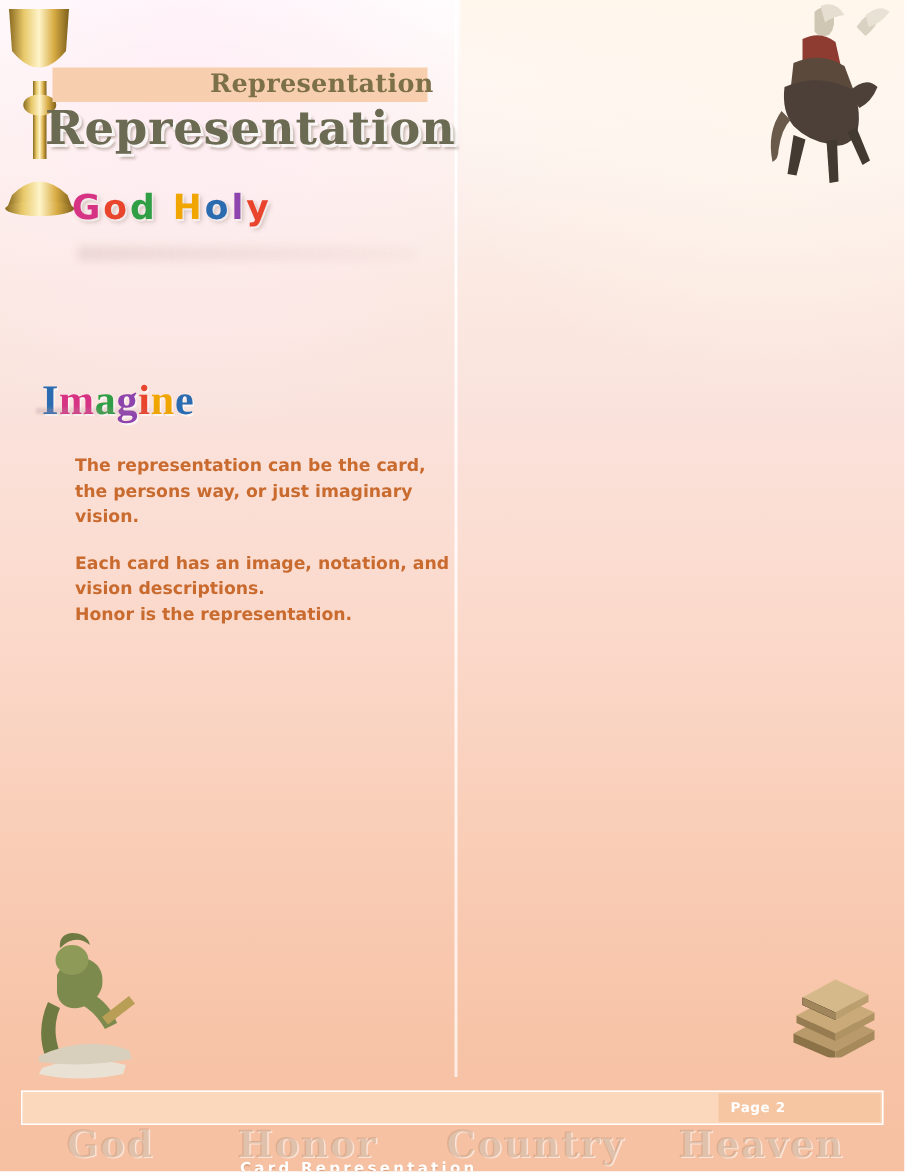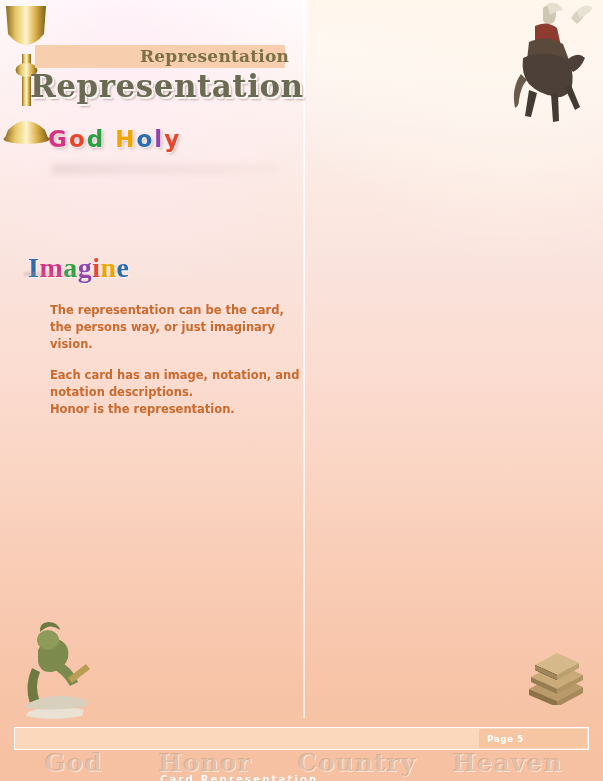--- a/index.html
+++ b/index.html
@@ -291,21 +291,21 @@
 
   <div class="imagine">
     <span style="color:#2b6cb0">I</span><span style="color:#d63384">m</span><span style="color:#2f9e44">a</span><span style="color:#8e44ad">g</span><span style="color:#e8452c">i</span><span style="color:#f0a500">n</span><span style="color:#2b6cb0">e</span>
   </div>
   <div class="imagine-underline"></div>
 
   <div class="body-text">
     <p>The representation can be the card, the persons way, or just imaginary vision.</p>
     <p>
       <span>Each card has an image, notation, and</span>
-      <span>notation descriptions.</span><br>
+      <span>vision descriptions.</span><br>
       <span>Honor is the representation.</span>
     </p>
   </div>
 
   <div class="deco deco-scribe">
     <svg width="94" height="100" viewBox="0 0 94 100">
       <g>
         <path d="M20 92 q26 -10 56 -2 l-2 6 q-30 6 -56 0 z" fill="#e9e2d4"></path>
         <path d="M30 30 q8 -16 22 -10 q10 5 8 18 q-4 12 -16 14 q-12 1 -14 -10 z" fill="#7d8a4e"></path>
         <ellipse cx="40" cy="20" rx="11" ry="10" fill="#8e9a58"></ellipse>
@@ -331,21 +331,21 @@
         <path d="M10 20 l0 5 l22 10 l0 -5 z" fill="#a08košík"></path>
         <path d="M10 20 l0 5 l22 10 l0 -5 z" fill="#a0865a"></path>
         <path d="M32 30 l22 -12 l0 5 l-22 12 z" fill="#bb9f6e"></path>
       </g>
     </svg>
   </div>
 
   <div class="footer-bar"></div>
   <div class="footer-title">Card  Representation</div>
   <div class="page-num-box"></div>
-  <div class="page-num">Page 5</div>
+  <div class="page-num">Page 2</div>
 
   <div class="watermark-row">
     <div class="wm wm-0">God</div>
     <div class="wm wm-2">Country</div>
     <div class="wm wm-1">Honor</div>
     <div class="wm wm-3">Heaven</div>
   </div>
 
 </div>
 

